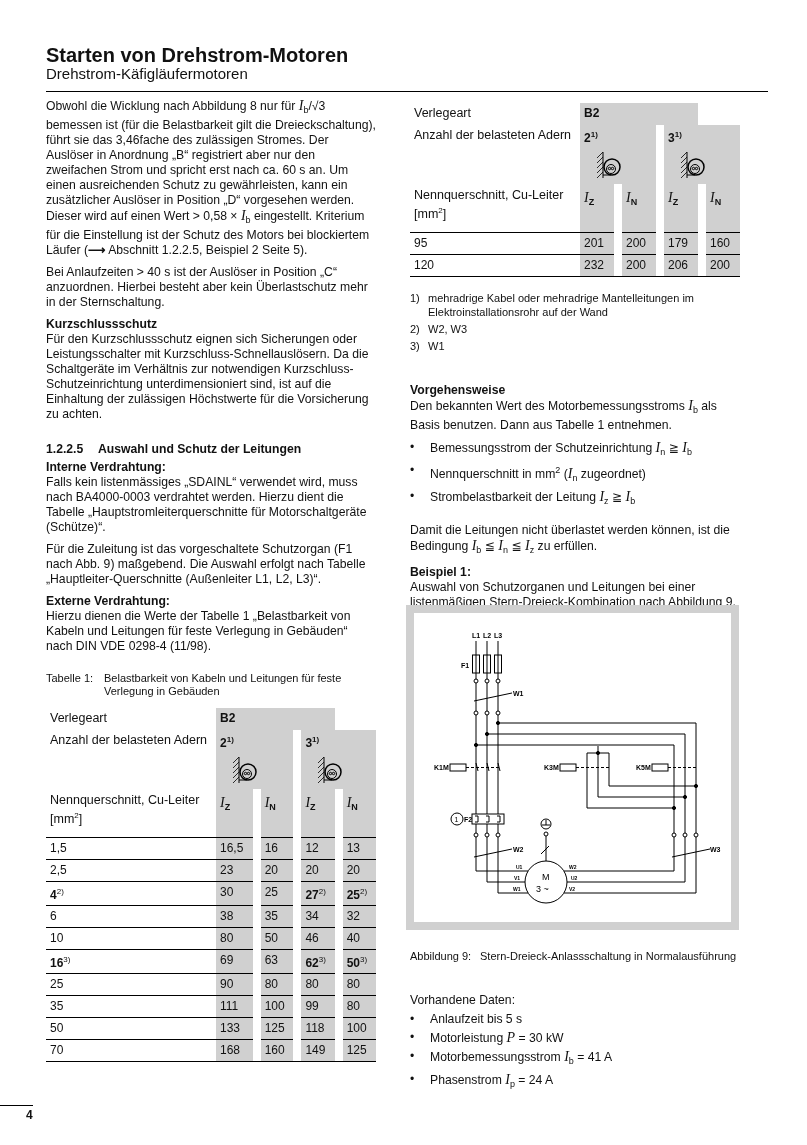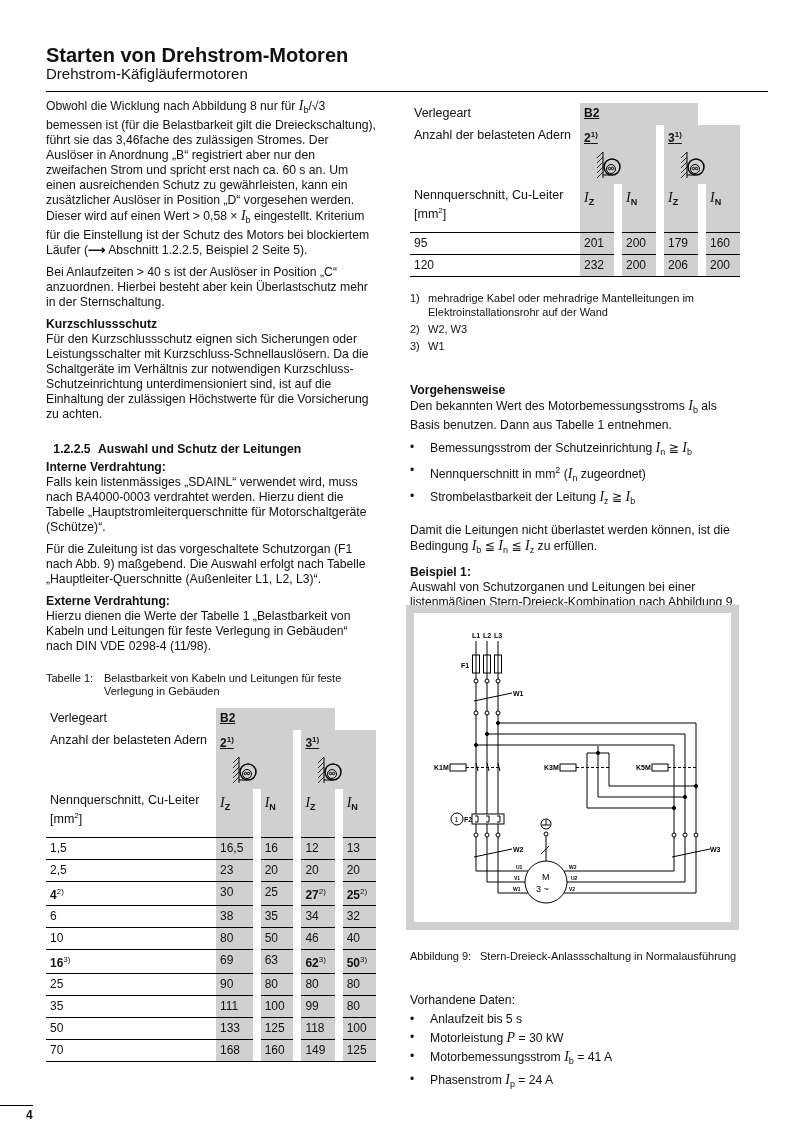--- a/index.html
+++ b/index.html
@@ -7,37 +7,37 @@
   body { position: relative; font-family: "Liberation Sans", sans-serif; color: #111; font-size: 12.2px; line-height: 15px; }
   .abs { position: absolute; }
   .title { left: 46px; top: 46px; font-size: 20px; font-weight: bold; line-height: 18px; }
   .subtitle { left: 46px; top: 65px; font-size: 15px; line-height: 18px; }
   .topline { left: 46px; top: 91px; width: 722px; height: 1px; background: #000; }
   .col-left { left: 46px; top: 98px; width: 330px; }
   .col-right { left: 410px; width: 330px; }
   p { margin-bottom: 7px; }
   .hd { font-weight: bold; }
   .sec { font-weight: bold; margin-top: 20px; margin-bottom: 3px; }
-  .sec .num { display: inline-block; width: 52px; text-align: center; }
+  .sec .num { display: inline-block; width: 52px; }
   i.m { font-family: "Liberation Serif", serif; font-style: italic; font-size: 14px; }
   sub { font-size: 9px; vertical-align: -3px; }
   sup { font-size: 8px; vertical-align: 5px; }
   .caption { font-size: 11px; line-height: 13px; display: flex; }
   .caption .lbl { width: 58px; flex: none; }
 
   table.cable { border-collapse: collapse; width: 330px; font-size: 12px; }
   table.cable td { padding: 0 4px; vertical-align: top; height: 22px; line-height: 20px; }
   table.cable td.g { background: #d0d0d0; }
   table.cable td.gap { width: 8px; padding: 0; background: #fff; }
   table.cable tr.datarow td { border-top: 1px solid #000; }
   table.cable tr.datarow td.gap, table.cable tr.datarow td.gapg { border-top: none; background:#fff; }
   table.cable tr.first td { border-top: 1.5px solid #000; }
   table.cable tr.last td { border-bottom: 1.5px solid #000; }
   table.cable tr.last td.gap { border-bottom: 1.5px solid #000; }
-  .b { font-weight: bold; text-decoration: underline; }
+  .b { font-weight: bold; }
   .hdrlabel { font-weight: normal; font-size: 12.5px; }
   .iz { font-family: "Liberation Serif", serif; font-style: italic; font-size: 14px; }
   .iz sub { font-family: "Liberation Sans", sans-serif; font-style: normal; font-weight: bold; font-size: 9px; }
 
   .fn { display: flex; font-size: 11px; line-height: 14px; margin-bottom: 3px; }
   .fn .n { width: 18px; flex: none; }
   ul.bul { list-style: none; margin: 4px 0 10px 0; }
   ul.bul li { display: flex; margin-bottom: 3px; }
   ul.bul li .dot { width: 20px; flex: none; }
   .diagram { left: 406px; top: 605px; width: 333px; height: 325px; border: 8px solid #d0d0d0; background: #fff; }

